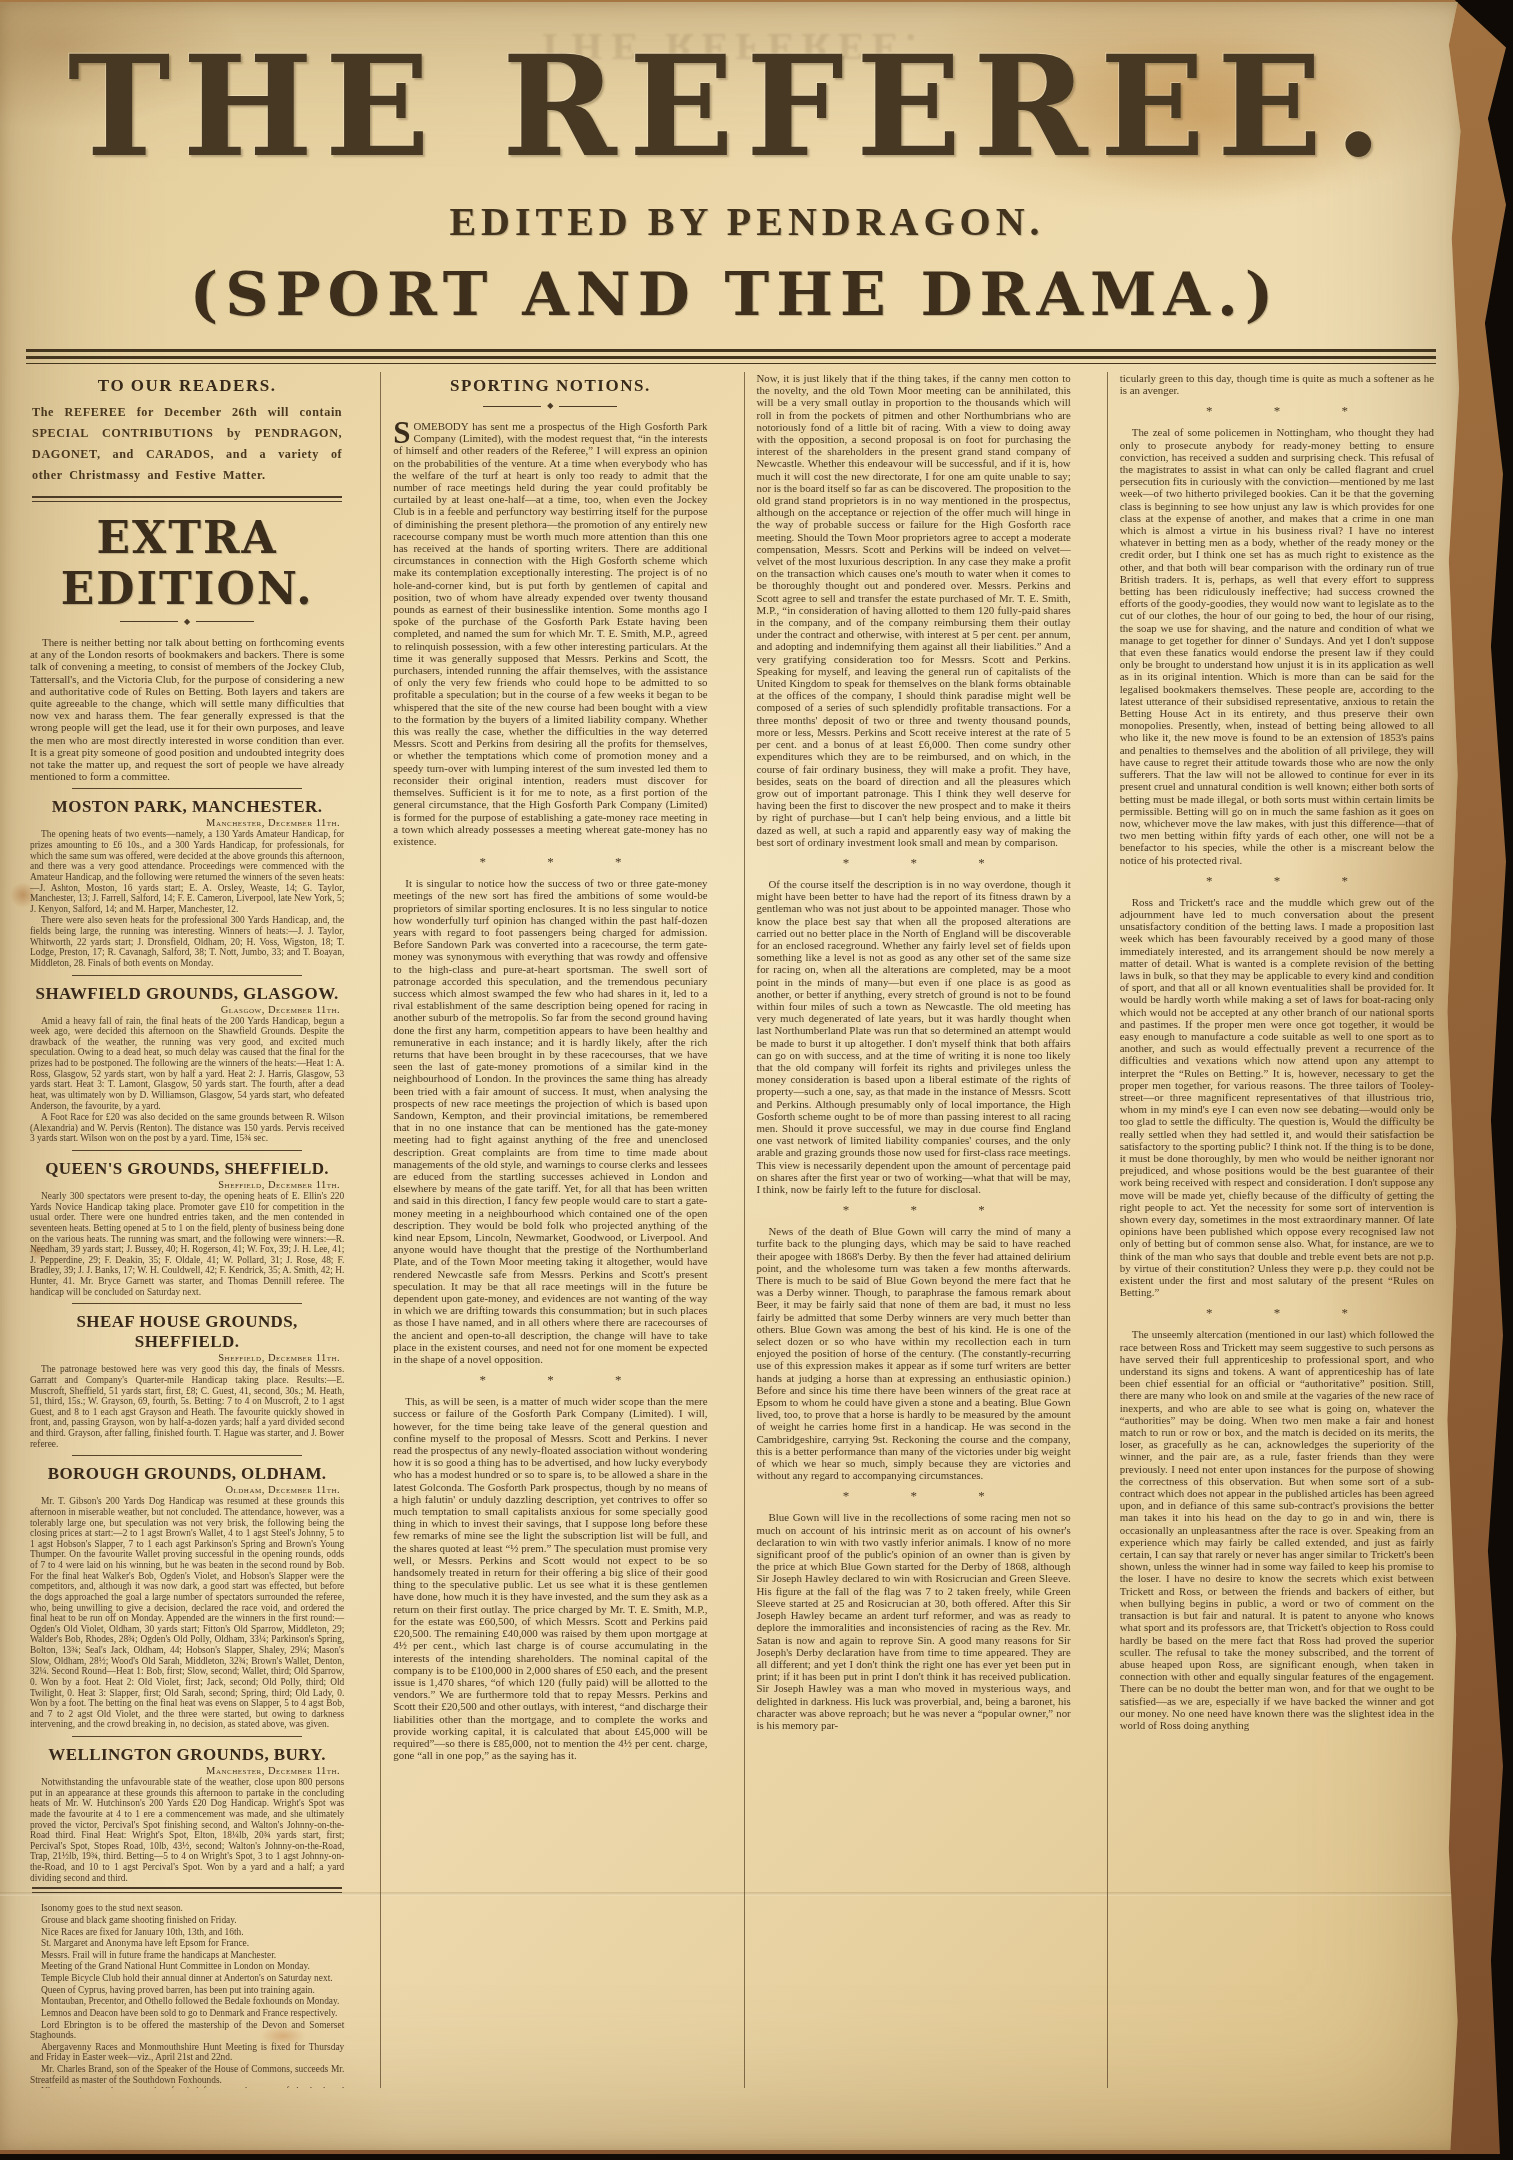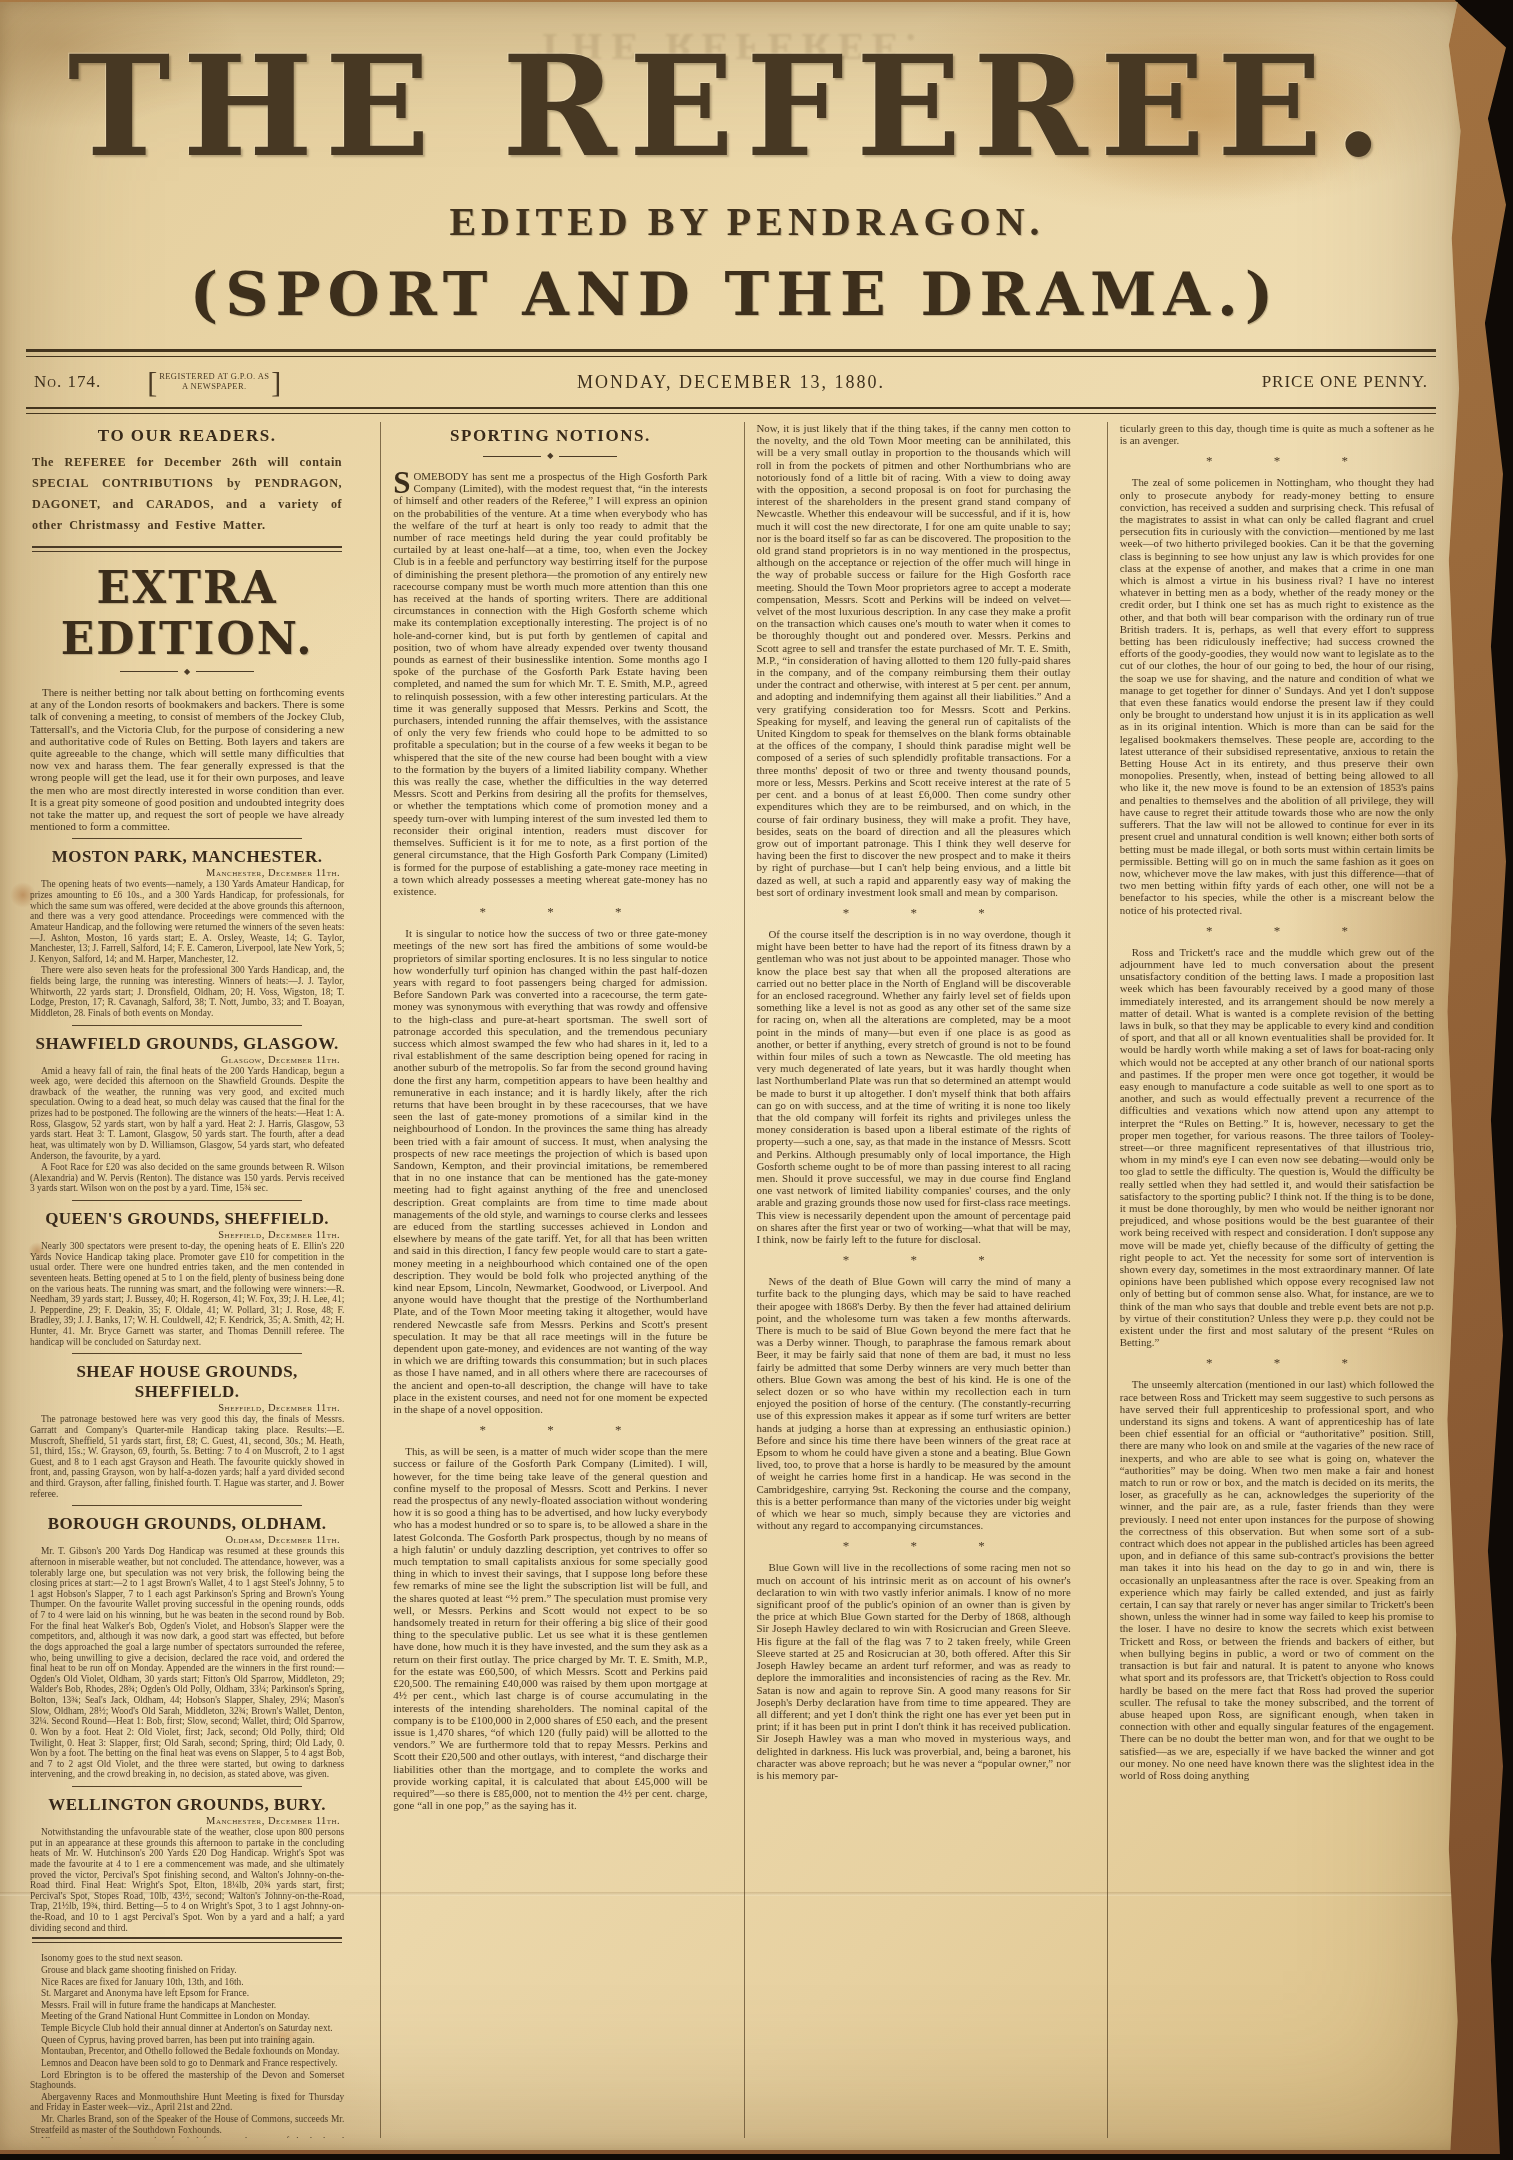--- a/index.html
+++ b/index.html
@@ -103,33 +103,20 @@
   <div class="crease"></div>
 
   <div class="masthead">
     <div class="np-title">THE REFEREE.</div>
     <div class="np-edited">EDITED BY PENDRAGON.</div>
     <div class="np-subtitle">(SPORT AND THE DRAMA.)</div>
   </div>
 
   <div class="rule2"></div>
 
-  <div class="dateline-row">
-    <span class="issue-no">No. 174.</span>
-    <span class="registered">
-      <span class="bracket">[</span>
-      <span class="reg-lines">
-        <span>REGISTERED AT G.P.O. AS</span>
-        <span>A NEWSPAPER.</span>
-      </span>
-      <span class="bracket">]</span>
-    </span>
-    <span class="center-date">MONDAY, DECEMBER 13, 1880.</span>
-    <span class="price">PRICE ONE PENNY.</span>
-  </div>
 
   <div class="rule2 thin"></div>
 
   <div class="columns">
     <div class="col">
         <div class="blk section-title">TO OUR READERS.</div>
         <div class="blk notice">The REFEREE for December 26th will contain SPECIAL CONTRIBUTIONS by PENDRAGON, DAGONET, and CARADOS, and a variety of other Christmassy and Festive Matter.</div>
         <div class="blk double-rule"></div>
         <div class="blk big-title">EXTRA EDITION.</div>
         <div class="blk ornament">

